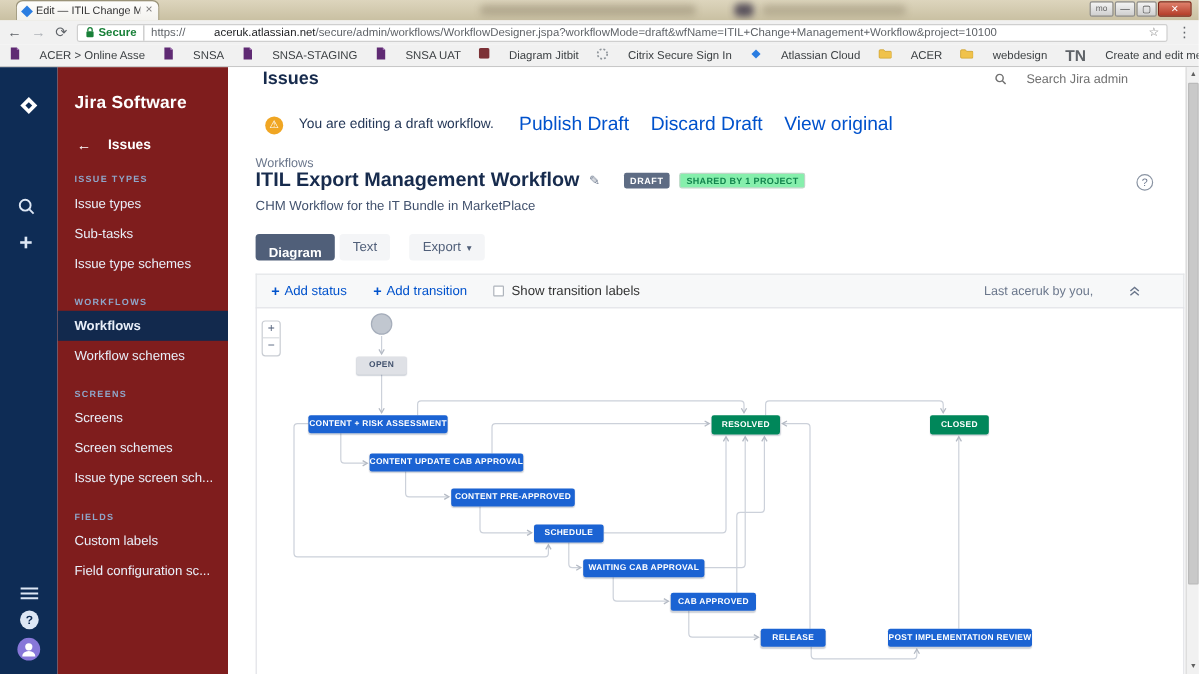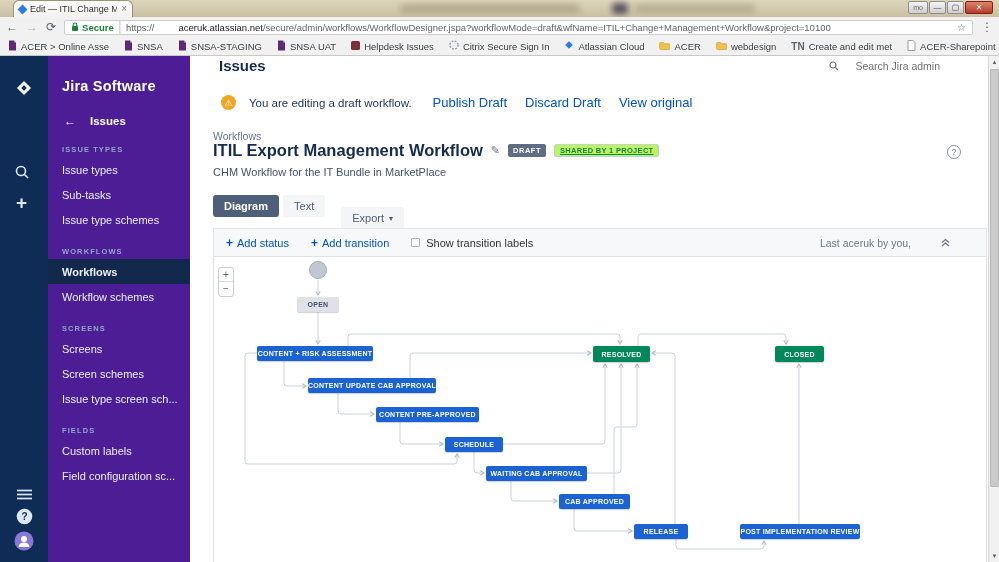--- a/index.html
+++ b/index.html
@@ -28,69 +28,69 @@
   .nav-ic.dim { color:#b0b4b9; }
   .omnibox { flex:1; height:15px; background:#fff; border:1px solid #cfcfcf; border-radius:2px;
     display:flex; align-items:center; padding:0 6px; gap:4px; overflow:hidden; }
   .secure { color:#188038; font-size:9.5px; font-weight:bold; display:flex; align-items:center; gap:3px; }
   .url { font-size:9.5px; color:#5f6368; white-space:nowrap; overflow:hidden; }
   .url .dom { color:#202124;margin-left:24px; }
   .omni-star { margin-left:auto; font-size:10px; color:#767676; }
 
   .bookmarksbar { position:absolute; left:0; top:37px; width:999px; height:19px; background:#f1f1f1;
     border-bottom:1px solid #c8c8c8; display:flex; align-items:center; padding:0 8px; gap:15px; overflow:hidden; }
-  .bm { display:flex; align-items:center; gap:4px; font-size:9.5px; color:#3c4043; white-space:nowrap; }
+  .bm { display:flex; align-items:center; gap:16px; font-size:9.5px; color:#3c4043; white-space:nowrap; }
   .bm svg { flex:none; }
-  .bm .tn { font-size:10px; font-weight:bold; color:#5f6368; }
+  .bm .tn { font-size:13px; font-weight:bold; color:#5f6368; }
   .bm-div { width:1px; height:12px; background:#c4c4c4; }
 
   
   .rail { position:absolute; left:0; top:56px; width:48px; height:506px; background:#0e2c55; }
   .rail .logo { position:absolute; left:12px; top:20px; }
   .rail-ic { position:absolute; left:14px; color:#dde7f5; }
   .rail-plus { font-size:19px; font-weight:bold; line-height:1; }
   .rail-bottom { position:absolute; left:0; width:48px; display:flex; justify-content:center; }
 
-  .sidenav { position:absolute; left:48px; top:56px; width:142px; height:506px; background:#4c1d95; overflow:hidden; }
+  .sidenav { position:absolute; left:48px; top:56px; width:142px; height:506px; background:#7f1d1d; overflow:hidden; }
   .product-title { color:#fff; font-size:14.5px; font-weight:bold; letter-spacing:.2px; padding:22px 0 0 14px; }
   .back-row { display:flex; align-items:center; gap:14px; padding:20px 0 2px 16px; color:#fff; }
   .back-arrow { font-size:12px; }
   .back-label { font-size:11.5px; font-weight:bold; }
   .nav-section-header { font-size:7.5px; font-weight:bold; letter-spacing:1.1px; color:#8fa6c9;
     padding:15px 0 3px 14px; text-transform:uppercase; }
   .nav-item { font-size:11px; color:#e9eff9; padding:6.5px 6px 6.5px 14px; cursor:default; }
   .nav-item.selected { background:#12294d; font-weight:bold; }
 
   
   .content { position:absolute; left:190px; top:56px; width:798px; height:506px; background:#fff; }
   .page-title { position:absolute; left:29px; top:1px; font-size:15px; font-weight:bold; color:#172b4d; }
   .admin-search { position:absolute; right:48px; top:4px; display:flex; align-items:center; gap:16px;
     font-size:10.5px; color:#707070; }
   .banner { position:absolute; left:31px; top:39px; display:flex; align-items:center; gap:13px; }
   .warn-badge { width:15px; height:15px; border-radius:50%; background:#f0a623; color:#fff; font-size:9px;
     display:flex; align-items:center; justify-content:center; flex:none; }
   .banner-msg { font-size:11.5px; color:#253858; }
-  .banner a, .tb-link { color:#0052CC; text-decoration:none; font-size:13px; }
+  .banner a, .tb-link { color:#0052CC; text-decoration:none; font-size:16px; }
   .banner .acts { display:flex; gap:18px; margin-left:8px; }
 
   .crumb { position:absolute; left:23px; top:74px; font-size:10.5px; color:#6b778c; }
   .wf-title-row { position:absolute; left:23px; top:85px; display:flex; align-items:center; gap:8px; }
   .wf-title { font-size:16.5px; font-weight:bold; color:#172b4d; }
   .pencil { font-size:11px; color:#6b778c; }
   .badge-draft { background:#5e6c84; color:#fff; font-size:7.5px; font-weight:bold; letter-spacing:.5px;
-    padding:2px 5px; border-radius:2px; }
-  .badge-shared { background:#bef264; color:#13854e; border:1px solid #bcd8c6; font-size:7.5px; font-weight:bold;
-    letter-spacing:.3px; padding:1px 5px; border-radius:2px;text-decoration:underline; }
+    padding:2px 5px; border-radius:2px;margin-left:12px; }
+  .badge-shared { background:#86efac; color:#13854e; border:1px solid #bcd8c6; font-size:7.5px; font-weight:bold;
+    letter-spacing:.3px; padding:1px 5px; border-radius:2px; }
   .wf-desc { position:absolute; left:23px; top:110px; font-size:11px; color:#42526e; }
 
   .view-tabs { position:absolute; left:23px; top:139px; display:flex; gap:4px; }
   .vtab { height:22px; padding:0 11px; border-radius:3px; background:#f4f5f7; color:#505f79;
     font-size:11px; display:flex; align-items:center; gap:5px; border:none; font-family:inherit; }
-  .vtab.selected { background:#505f79; color:#fff; font-weight:bold; }
-  .vtab.export { margin-left:12px;margin-top:12px; }
+  .vtab.selected { background:#505f79; color:#fff; font-weight:bold;align-items:flex-end; }
+  .vtab.export { margin-left:12px; }
   .caret { font-size:8px; }
 
   .wf-toolbar { position:absolute; left:23px; top:172px; width:774px; height:28px; background:#f7f8f9;
     border:1px solid #e3e5e8; border-bottom:none; display:flex; align-items:center; padding:0 12px; gap:22px; }
   .tb-link { font-size:11px; display:flex; align-items:center; gap:4px; }
   .tb-plus { font-weight:bold; font-size:12px; }
   .tb-check { display:flex; align-items:center; gap:6px; font-size:11px; color:#333; }
   .checkbox { width:9px; height:9px; border:1px solid #aeb4bc; background:#fff; border-radius:1px; }
   .tb-right { margin-left:auto; display:flex; align-items:center; gap:30px; padding-right:24px; }
   .last-edited { font-size:10.5px; color:#6b778c; }
@@ -186,21 +186,21 @@
         <span><svg width="9" height="11">
             <path d="M1 0.5h5l2 2v8h-7z" fill="#5f2a73"></path>
             <path d="M6 0.5l2 2h-2z" fill="#b48cc4"></path>
           </svg></span>
         <span>SNSA UAT</span>
       </span>
       <span class="bm">
         <span><svg width="9" height="9">
             <rect width="9" height="9" rx="1.5" fill="#7c3136"></rect>
           </svg></span>
-        <span>Helpdesk Issues</span>
+        <span>Diagram Jitbit</span>
       </span>
       <span class="bm">
         <span><svg width="10" height="10">
             <circle cx="5" cy="5" r="4" fill="none" stroke="#8f959b" stroke-width="1.4" stroke-dasharray="1.6 1.6"></circle>
           </svg></span>
         <span>Citrix Secure Sign In</span>
       </span>
       <span class="bm">
         <span><svg width="10" height="10">
             <rect x="2.3" y="2.3" width="5.4" height="5.4" fill="#2a7de1" transform="rotate(45 5 5)"></rect>

